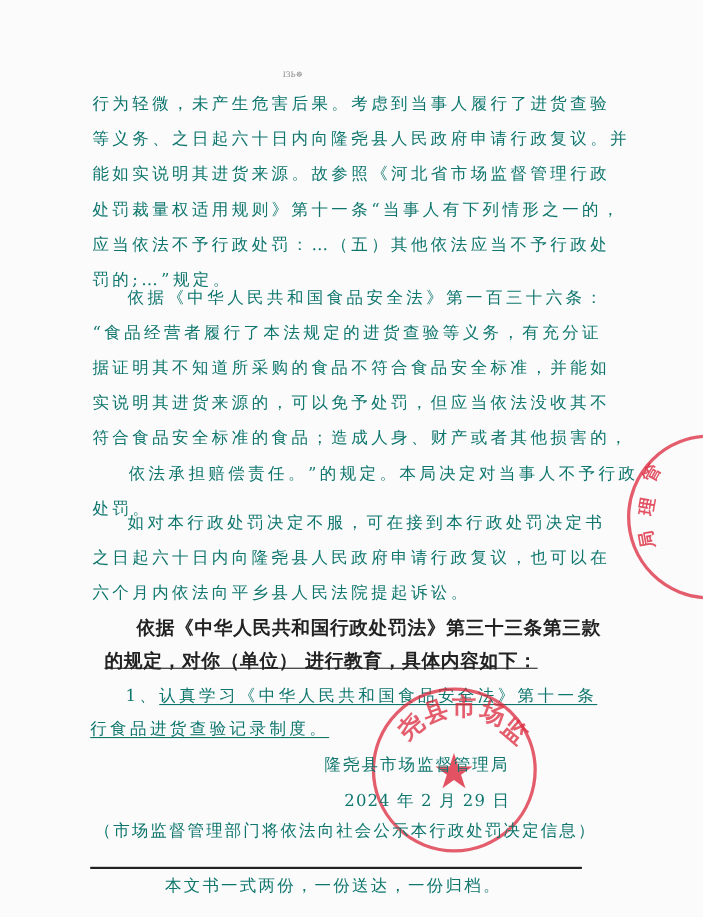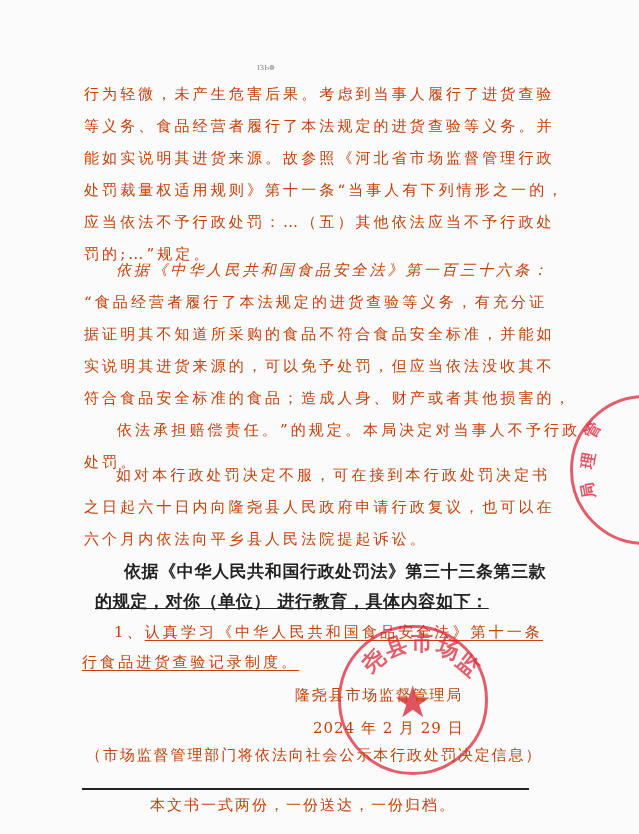--- a/index.html
+++ b/index.html
@@ -7,21 +7,21 @@
     width: 639px; height: 834px; overflow: hidden;
     background: #fbfbfb;
     font-family: "DejaVu Serif", "Liberation Serif", serif;
     color: #2a2a2a;
     position: relative;
   }
   .page { position: absolute; left: 0; top: 0; width: 639px; height: 834px; }
   .scan-mark { position: absolute; left: 257px; top: 64px; font-size: 7px; color: #888; letter-spacing: 0; }
   .line {
     position: absolute; font-size: 15px; line-height: 20px; white-space: nowrap;
-    letter-spacing: 3.1px; color: #c2410c;
+    letter-spacing: 3.1px; color: #0f766e;
   }
   .bold { font-family: "DejaVu Sans", "Liberation Sans", sans-serif; font-weight: bold; letter-spacing: 0.6px; color: #222; font-size: 17px; }
   .uline { text-decoration: underline; text-underline-offset: 3px; }
   .hr { position: absolute; left: 82px; top: 788px; width: 447px; height: 2px; background: #222; }
 
   .seal {
     position: absolute; border: 3px solid rgba(220,40,60,0.75); border-radius: 50%;
     color: rgba(220,40,60,0.8); box-sizing: border-box;
   }
   .seal-main { left: 338px; top: 625px; width: 150px; height: 150px; }
@@ -30,27 +30,27 @@
   .seal-side { left: 570px; top: 395px; width: 150px; height: 150px; }
   .side-text { position: absolute; font-family: "DejaVu Sans", sans-serif; font-weight: bold; font-size: 16px; color: rgba(220,40,60,0.8); }
 </style>
 </head>
 <body>
 
 <div class="page">
   <div class="scan-mark">ІЗЬ☸</div>
 
   <div class="line" style="left:84px;top:84px;">行为轻微，未产生危害后果。考虑到当事人履行了进货查验</div>
-  <div class="line" style="left:84px;top:116px;">等义务、食品经营者履行了本法规定的进货查验等义务。并</div>
+  <div class="line" style="left:84px;top:116px;">等义务、之日起六十日内向隆尧县人民政府申请行政复议。并</div>
   <div class="line" style="left:84px;top:148px;">能如实说明其进货来源。故参照《河北省市场监督管理行政</div>
   <div class="line" style="left:84px;top:180px;">处罚裁量权适用规则》第十一条“当事人有下列情形之一的，</div>
   <div class="line" style="left:84px;top:212px;">应当依法不予行政处罚：…（五）其他依法应当不予行政处</div>
   <div class="line" style="left:84px;top:244px;">罚的;…”规定。</div>
 
-  <div class="line" style="left:116px;top:260px;font-style:italic;">依据《中华人民共和国食品安全法》第一百三十六条：</div>
+  <div class="line" style="left:116px;top:260px;">依据《中华人民共和国食品安全法》第一百三十六条：</div>
   <div class="line" style="left:84px;top:292px;">“食品经营者履行了本法规定的进货查验等义务，有充分证</div>
   <div class="line" style="left:84px;top:324px;">据证明其不知道所采购的食品不符合食品安全标准，并能如</div>
   <div class="line" style="left:84px;top:356px;">实说明其进货来源的，可以免予处罚，但应当依法没收其不</div>
   <div class="line" style="left:84px;top:388px;">符合食品安全标准的食品；造成人身、财产或者其他损害的，</div>
   <div class="line" style="left:84px;top:420px;margin-left:33px;">依法承担赔偿责任。”的规定。本局决定对当事人不予行政</div>
   <div class="line" style="left:84px;top:452px;">处罚。</div>
 
   <div class="line" style="left:116px;top:465px;">如对本行政处罚决定不服，可在接到本行政处罚决定书</div>
   <div class="line" style="left:84px;top:497px;">之日起六十日内向隆尧县人民政府申请行政复议，也可以在</div>
   <div class="line" style="left:84px;top:529px;">六个月内依法向平乡县人民法院提起诉讼。</div>

